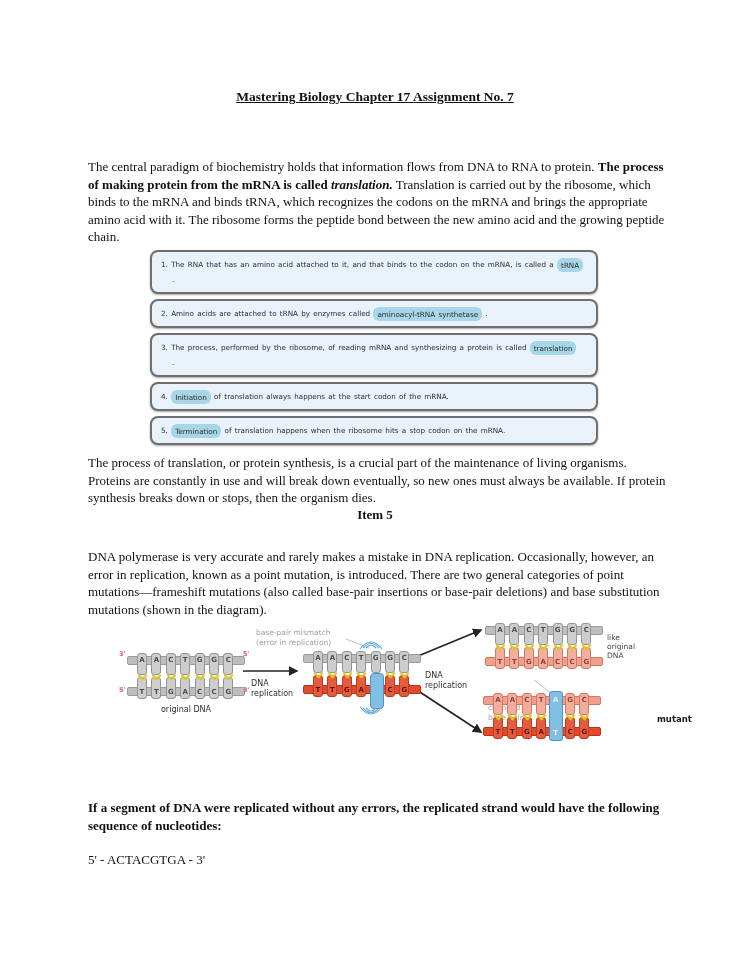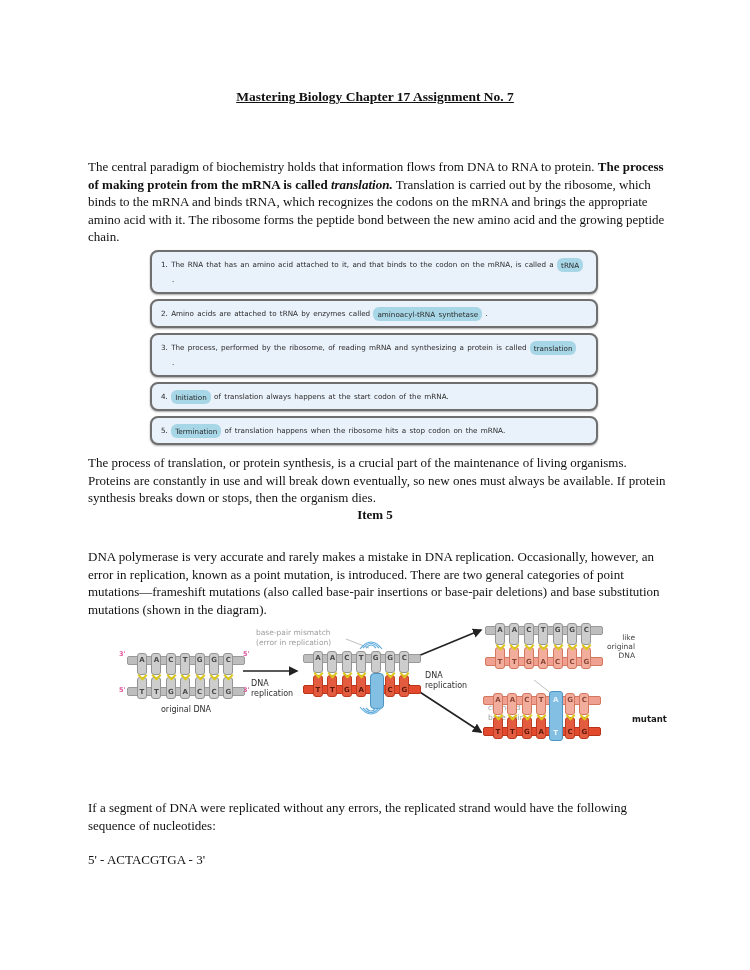--- a/index.html
+++ b/index.html
@@ -8,21 +8,21 @@
   .doc-title{position:absolute;top:89px;left:0;width:750px;text-align:center;
              font-size:13.5px;font-weight:bold;text-decoration:underline;}
   .item-heading{position:absolute;left:0;width:750px;text-align:center;
                 font-size:13px;font-weight:bold;}
   #item1-heading{top:117px;}
   #item2-heading{top:507px;}
   .para{position:absolute;left:88px;width:578px;font-size:13px;line-height:17.5px;text-align:left;}
   #para-item1-intro{top:145px;}
   #para-item1-outro{top:441px;}
   #para-item2-intro{top:535px;}
-  #para-item2-outro{top:786px;}
+  #para-item2-outro{top:786px;font-weight:bold;}
   #dna-sequence{top:838px;}
   .fig-caption{position:absolute;top:757px;left:0;width:750px;text-align:center;font-size:13px;}
 
   
   .qbox-wrap{position:absolute;top:250px;left:150px;width:448px;}
   .qbox{background:#e9f1fa;border:2px solid #6f6f6f;border-radius:8px;
         box-shadow:0 1px 2px rgba(0,0,0,.35);
         padding:5px 9px;margin-bottom:5px;
         font-family:"DejaVu Sans",sans-serif;font-size:7.2px;line-height:15px;
         color:#2a2a2a;white-space:nowrap;word-spacing:1px;}
@@ -115,26 +115,26 @@
       <span style="display:block">replication</span>
     </div>
     <div class="dg-label" style="left:337px;top:54px;">
       <span style="display:block">DNA</span>
       <span style="display:block">replication</span>
     </div>
     <div class="dg-label gray" style="left:400px;top:54px;margin-top:32px;">
       <span style="display:block">changed</span>
       <span style="display:block">base pair</span>
     </div>
-    <div class="dg-label small" style="left:519px;top:16px;text-align:right;">
+    <div class="dg-label small" style="left:519px;top:16px;">
       <span style="display:block">like</span>
       <span style="display:block">original</span>
       <span style="display:block">DNA</span>
     </div>
-    <div class="dg-label bold" style="left:521px;top:97px;padding-left:23px;">mutant</div>
+    <div class="dg-label bold" style="left:546px;top:97px;padding-left:23px;">mutant</div>
     <div class="dg-label center" style="left:44px;top:88px;width:108px;">original DNA</div>
 
     <span class="end-label" style="left:31px;top:33px;">3'</span>
     <span class="end-label" style="left:155px;top:33px;">5'</span>
     <span class="end-label" style="left:31px;top:69px;">5'</span>
     <span class="end-label" style="left:155px;top:69px;">3'</span>
   <div class="ladder" style="left: 44px; top: 36px;">
         <div class="rail rail-top" style="background: rgb(190, 190, 190); border-color: rgb(154, 154, 154);"></div>
         <div class="rail rail-bottom" style="background: rgb(190, 190, 190); border-color: rgb(154, 154, 154);"></div>
         <div class="base base-top" style="left: 5px; background: rgb(205, 205, 205); border-color: rgb(148, 148, 148); color: rgb(74, 74, 74);">A</div>

